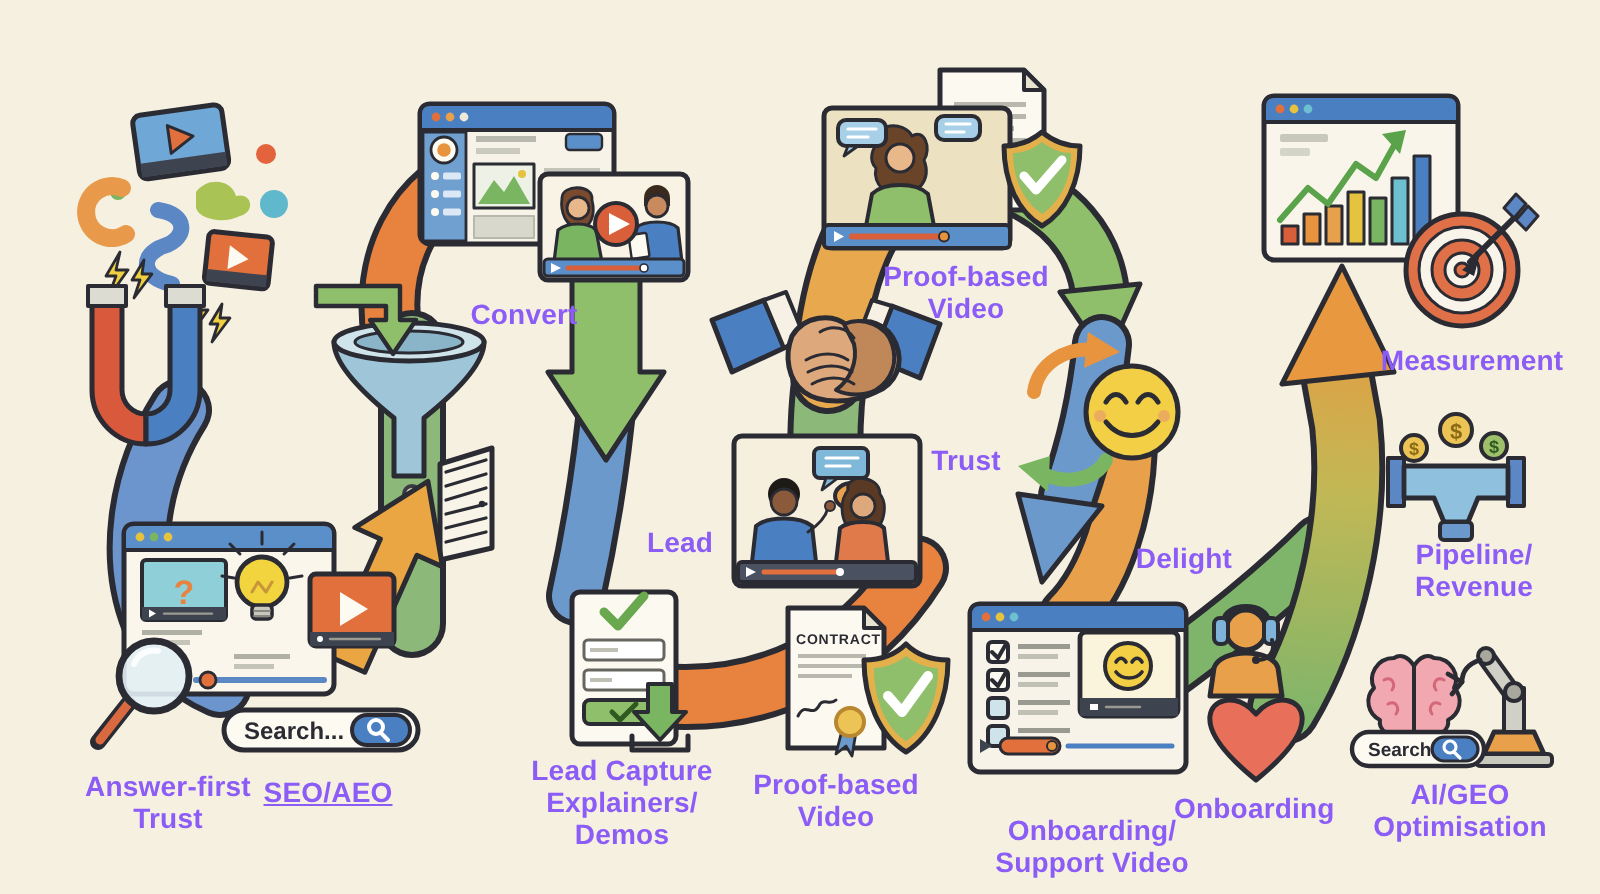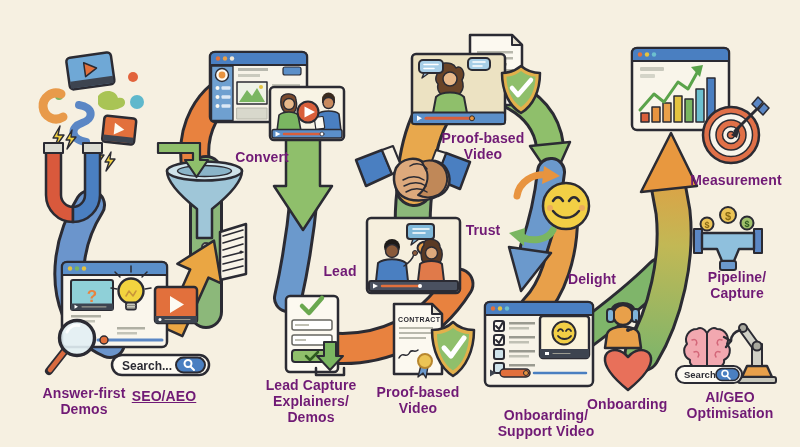--- a/index.html
+++ b/index.html
@@ -5,21 +5,21 @@
   html,body { margin:0; padding:0; background:#e8e4d8; }
   .stage {
     position:relative; width:800px; height:447px; overflow:hidden;
     background:#f6f0e1;
     font-family:"Liberation Sans", sans-serif;
   }
   svg * { stroke-linejoin:round; stroke-linecap:round; }
   .art { position:absolute; left:0; top:0; }
   .lbl {
     position:absolute; text-align:center; white-space:pre-line;
-    color:#701a75; font-weight:bold; font-size:14px; line-height:1.14;
+    color:#8b5cf6; font-weight:bold; font-size:14px; line-height:1.14;
     letter-spacing:0.1px;
   }
   .svg-txt { font-family:"Liberation Sans", sans-serif; }
 </style>
 </head>
 <body>
 
 <div class="stage">
 
 <svg class="art" width="800" height="447" viewBox="0 0 800 447">
@@ -503,35 +503,35 @@
     <text class="svg-txt" x="684" y="378" font-size="9.5" font-weight="bold" fill="#2b2b33">Search...</text>
     <rect x="716" y="368.5" width="23" height="12" rx="6" fill="#4a7fc1" stroke="#2b2b33" stroke-width="1.6"></rect>
     <g>
       <circle cx="725" cy="373.5" r="3" fill="none" stroke="#ffffff" stroke-width="1.6"></circle>
       <line x1="727" y1="376" x2="730" y2="379" stroke="#ffffff" stroke-width="1.6"></line>
     </g>
   </g>
 </svg>
 
 <div class="lbl" style="left:26px;  top:386px; width:116px;">Answer-first
-Demos</div>
+Trust</div>
 <div class="lbl" style="left:126px; top:389px; width:76px;text-decoration:underline;">SEO/AEO</div>
 <div class="lbl" style="left:214px; top:150px; width:96px;">Convert</div>
 <div class="lbl" style="left:259px; top:378px; width:104px;">Lead Capture
 Explainers/
 Demos</div>
 <div class="lbl" style="left:312px; top:264px; width:56px;">Lead</div>
 <div class="lbl" style="left:368px; top:385px; width:100px;">Proof-based
 Video</div>
 <div class="lbl" style="left:433px; top:131px; width:100px;">Proof-based
 Video</div>
 <div class="lbl" style="left:455px; top:187px; width:56px;margin-top:36px;">Trust</div>
 <div class="lbl" style="left:552px; top:272px; width:80px;">Delight</div>
 <div class="lbl" style="left:484px; top:391px; width:124px;margin-top:17px;">Onboarding/
 Support Video</div>
 <div class="lbl" style="left:587px; top:397px; width:80px;">Onboarding</div>
 <div class="lbl" style="left:684px; top:173px; width:104px;text-align:center;">Measurement</div>
 <div class="lbl" style="left:697px; top:270px; width:80px;">Pipeline/
-Capture</div>
+Revenue</div>
 <div class="lbl" style="left:678px; top:390px; width:104px;">AI/GEO
 Optimisation</div>
 
 </div>
 
 </body></html>

